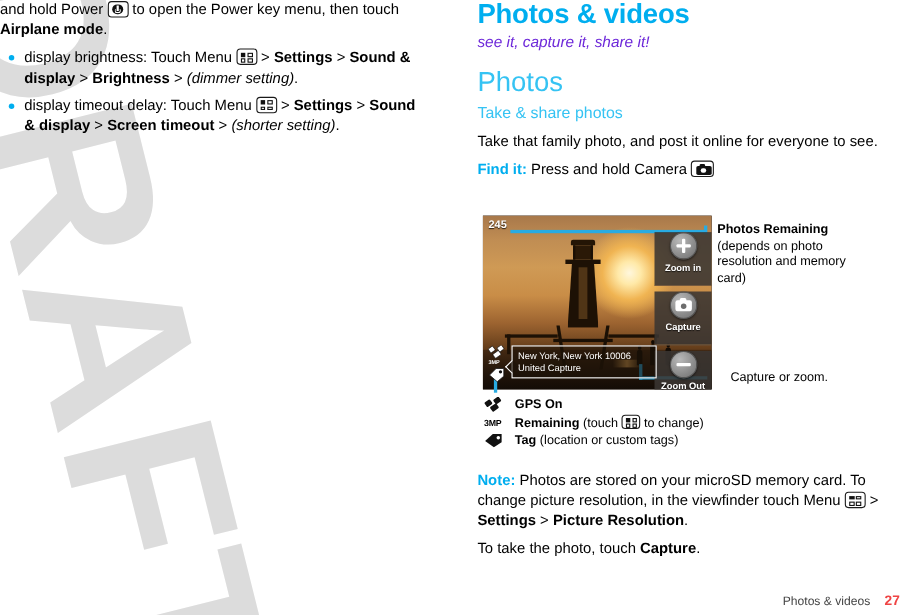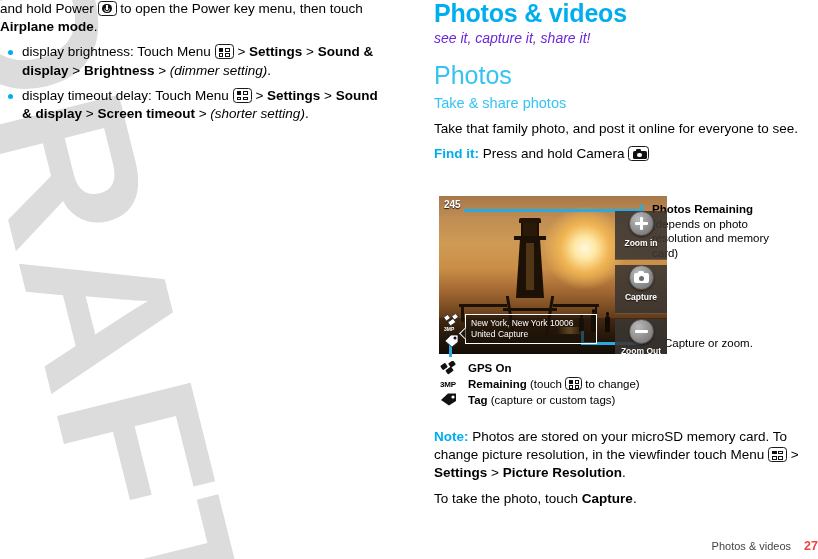--- a/index.html
+++ b/index.html
@@ -226,21 +226,21 @@
     left: 434px;
     top: 196px;
     width: 384px;
     height: 218px;
   }
 
   .viewfinder {
     position: absolute;
     left: 5px;
     top: 0px;
-    width: 228px;
+    width: 208px;
     height: 158px;
     overflow: hidden;
     background: #1a0f06;
   }
 
   
   .vf-sky {
     position: absolute;
     inset: 0;
     background:
@@ -719,21 +719,21 @@
             </span></span><span> to change)</span>
       </div>
 
       <div class="legend-row">
         <span class="legend-ico">
           <svg width="20" height="13" viewBox="0 0 20 13">
             <path d="M1 7 L8 0.5 L16 0.5 L16 8 L9 12.5 Z" fill="#111"></path>
             <circle cx="13" cy="4" r="1.6" fill="#fff"></circle>
           </svg>
         </span>
-        <span class="b">Tag</span><span> (capture or custom tags)</span>
+        <span class="b">Tag</span><span> (location or custom tags)</span>
       </div>
 
     </div>
   </div>
 
   <div style="position:absolute; left:434px; top:428px; width:384px;">
     <p class="para" style="margin:0;"><span class="b accent">Note:</span><span> Photos are stored on your microSD memory card. To change picture resolution, in the viewfinder touch Menu </span><span class="keyicon menu"><span class="menu-grid">
             <i class="f p1"></i>
             <i class="o p2"></i>
             <i class="o p3"></i>

